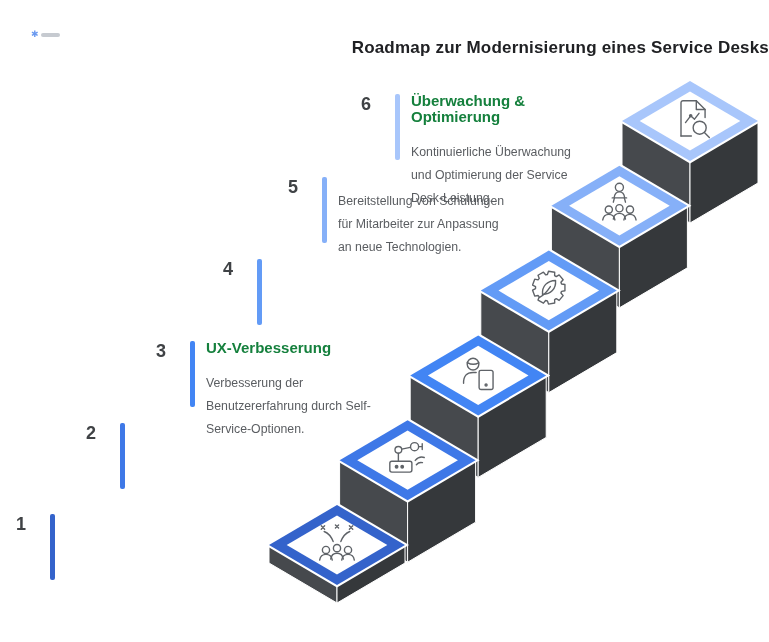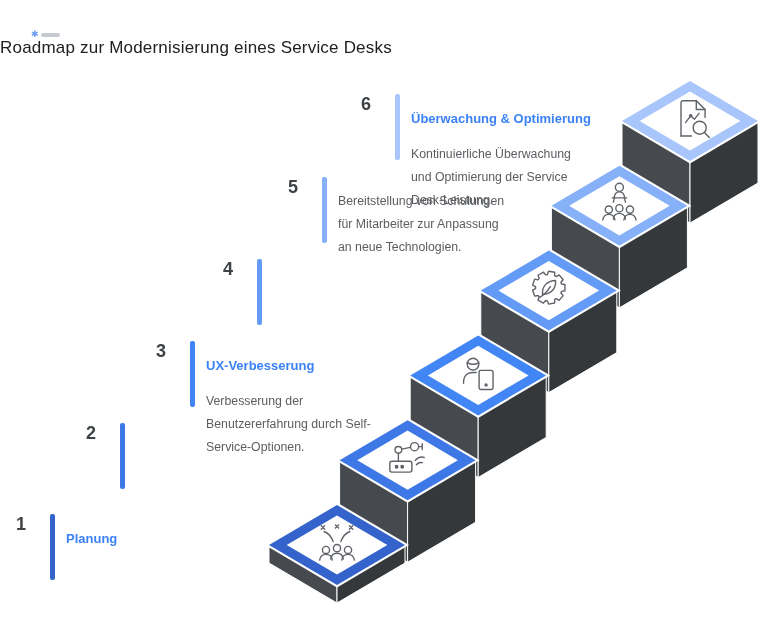--- a/index.html
+++ b/index.html
@@ -1,28 +1,28 @@
 <!DOCTYPE html>
 <html><head>
 <meta charset="utf-8">
 <style>
   html,body{margin:0;padding:0;background:#fff;}
   .canvas{position:relative;width:769px;height:642px;background:#ffffff;overflow:hidden;
           font-family:"Liberation Sans",sans-serif;}
-  .main-title{position:absolute;left:0;right:0;top:38px;text-align:left;
-              font-size:17px;font-weight:normal;color:#202124;letter-spacing:.2px;}
+  .main-title{position:absolute;left:0;right:0;top:38px;text-align:right;
+              font-size:17px;font-weight:bold;color:#202124;letter-spacing:.2px;}
   .logo{position:absolute;left:31px;top:30px;display:flex;align-items:center;gap:2px;}
   .logo-star{font-size:9px;line-height:9px;color:#6b9af0;}
   .logo-bar{display:inline-block;width:19px;height:4px;background:#c6cad0;border-radius:2px;}
   #stairs-svg{position:absolute;left:0;top:0;}
   .step{position:absolute;display:flex;align-items:flex-start;}
   .num{width:34px;font-size:18px;font-weight:bold;color:#3f4245;line-height:22px;margin-top:2px;}
   .bar{width:5px;height:66px;border-radius:2px;margin-top:3px;flex:0 0 auto;}
   .txt{margin-left:11px;width:200px;}
-  .ttl{font-size:13px;font-weight:bold;color:#3b82f6;line-height:16px;margin-top:20px;}
+  .ttl{font-size:15px;font-weight:bold;color:#15803d;line-height:16px;margin-top:2px;}
   .dsc{font-size:12.3px;color:#5a5d61;line-height:23px;margin-top:16px;white-space:pre-line;}
 </style>
 </head>
 <body>
 
 <div class="canvas">
 
   <div class="logo">
     <span class="logo-star">✱</span>
     <span class="logo-bar"></span>
@@ -130,21 +130,20 @@
           <path d="M17.5,4.6 l1.5,1.5 M19,4.6 l-1.5,1.5"></path>
           <path d="M11.3,4.2 l1.4,1.4 M12.7,4.2 l-1.4,1.4"></path>
         </g>
       </g>
     </svg>
 
   <div class="step" style="left:16px;top:511px;">
     <div class="num">1</div>
     <div class="bar" style="background: rgb(52, 99, 203);"></div>
     <div class="txt">
-      <div class="ttl">Planung</div>
     </div>
   </div>
 
   <div class="step" style="left:86px;top:420px;">
     <div class="num">2</div>
     <div class="bar" style="background: rgb(62, 120, 231);"></div>
     <div class="txt">
     </div>
   </div>
 

